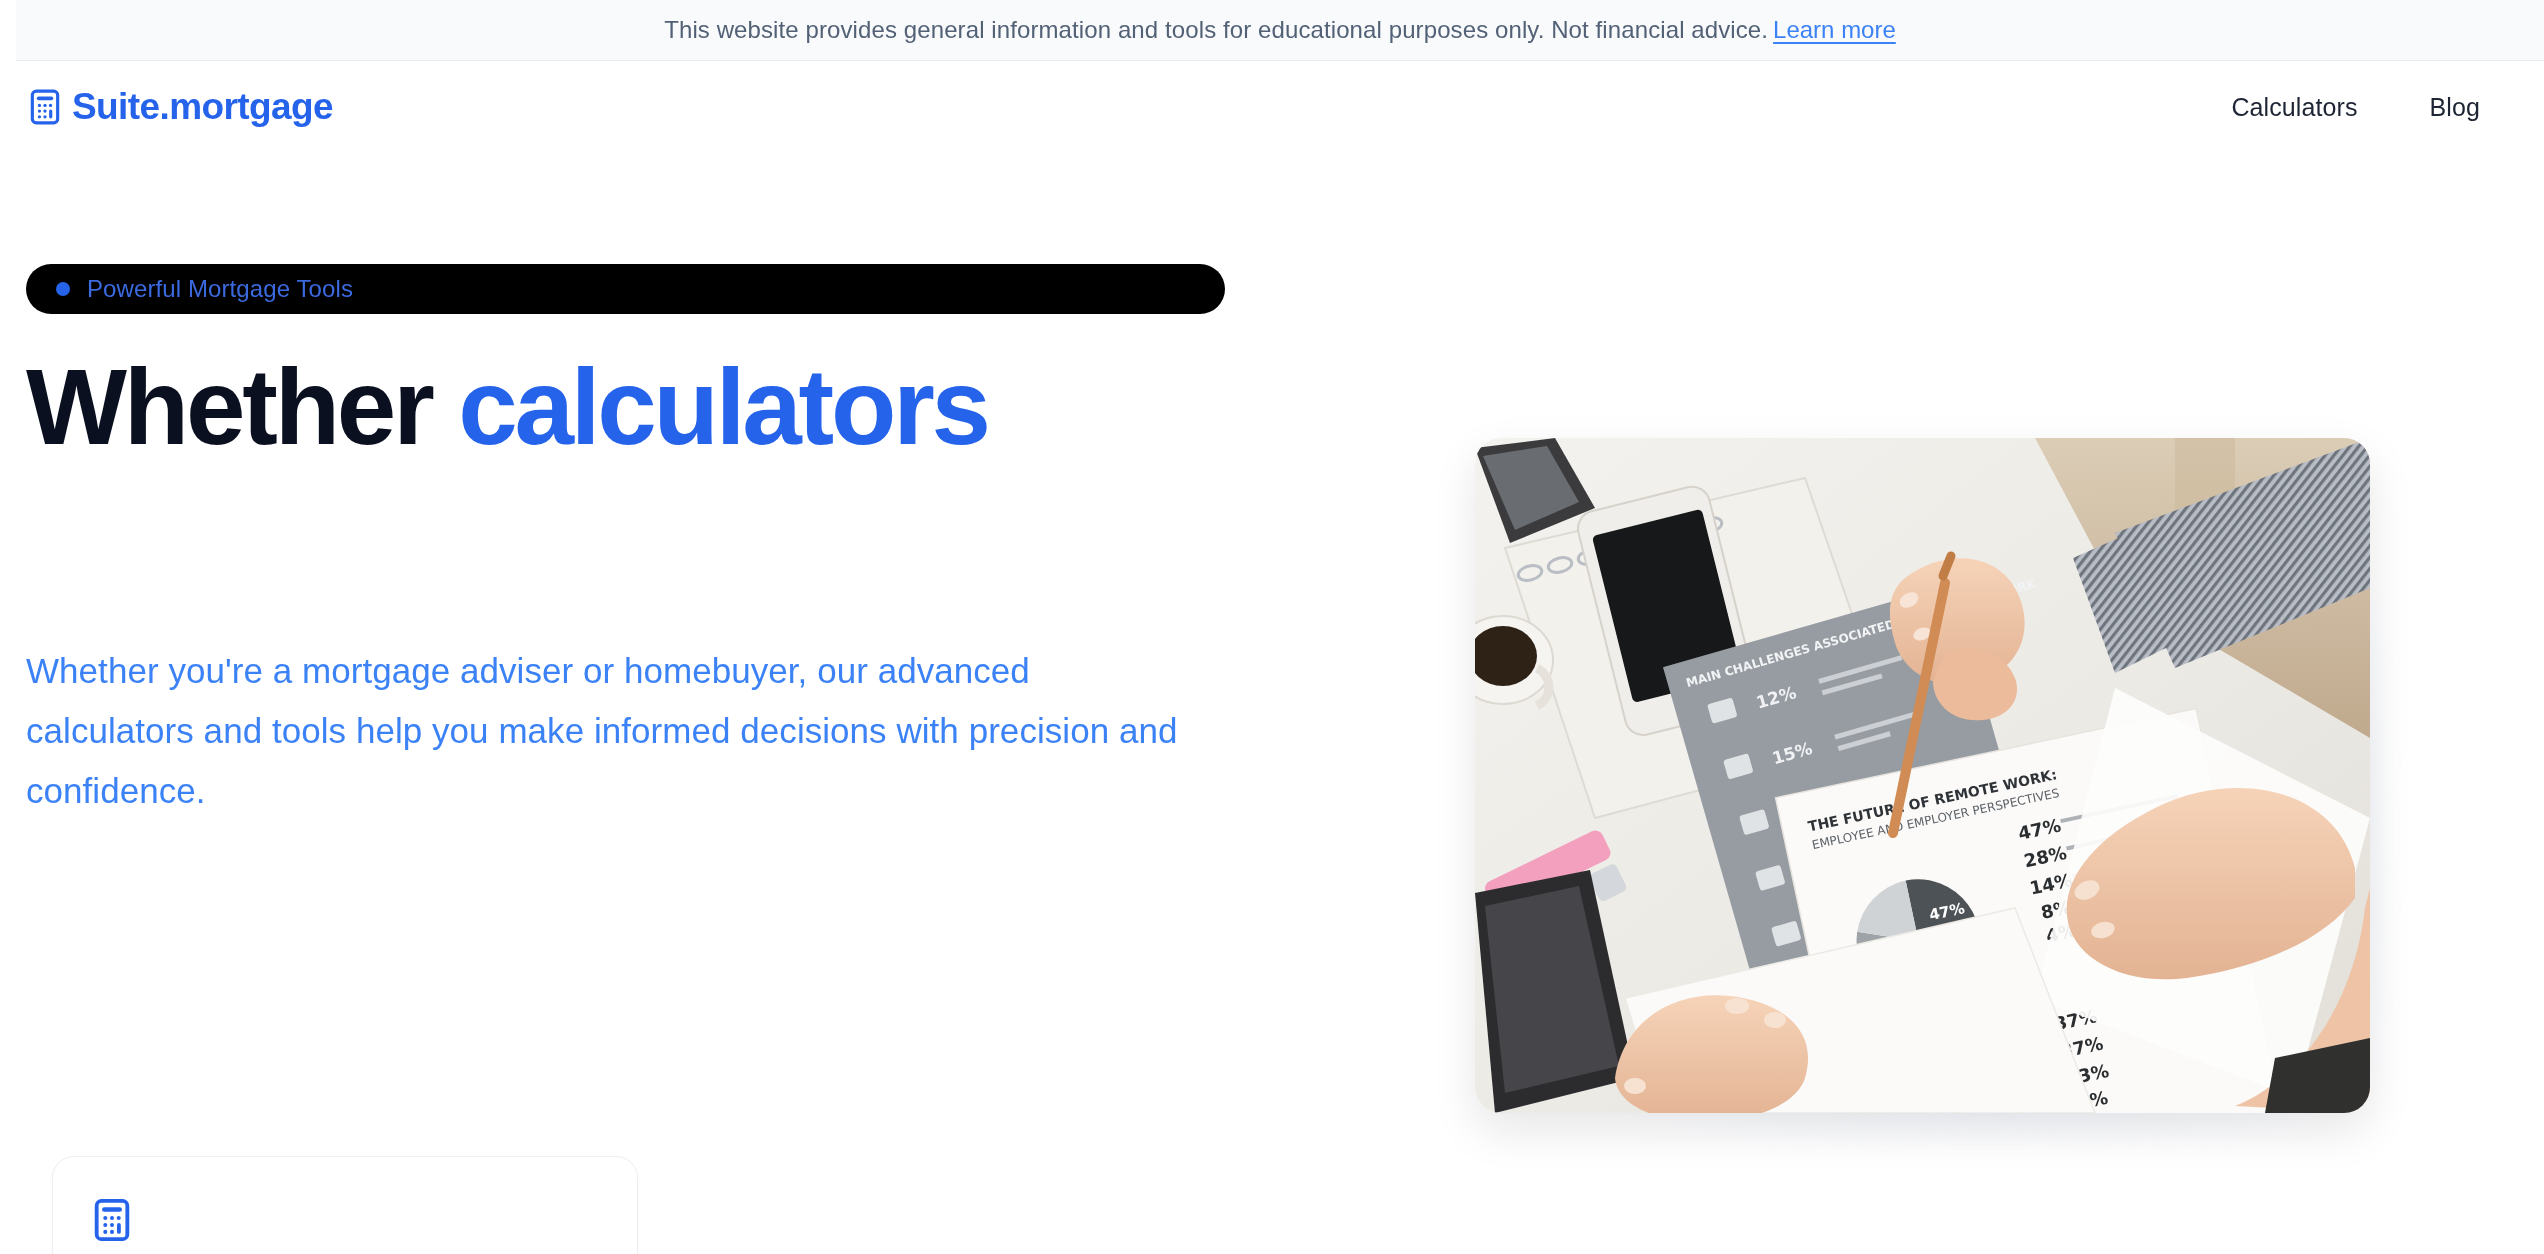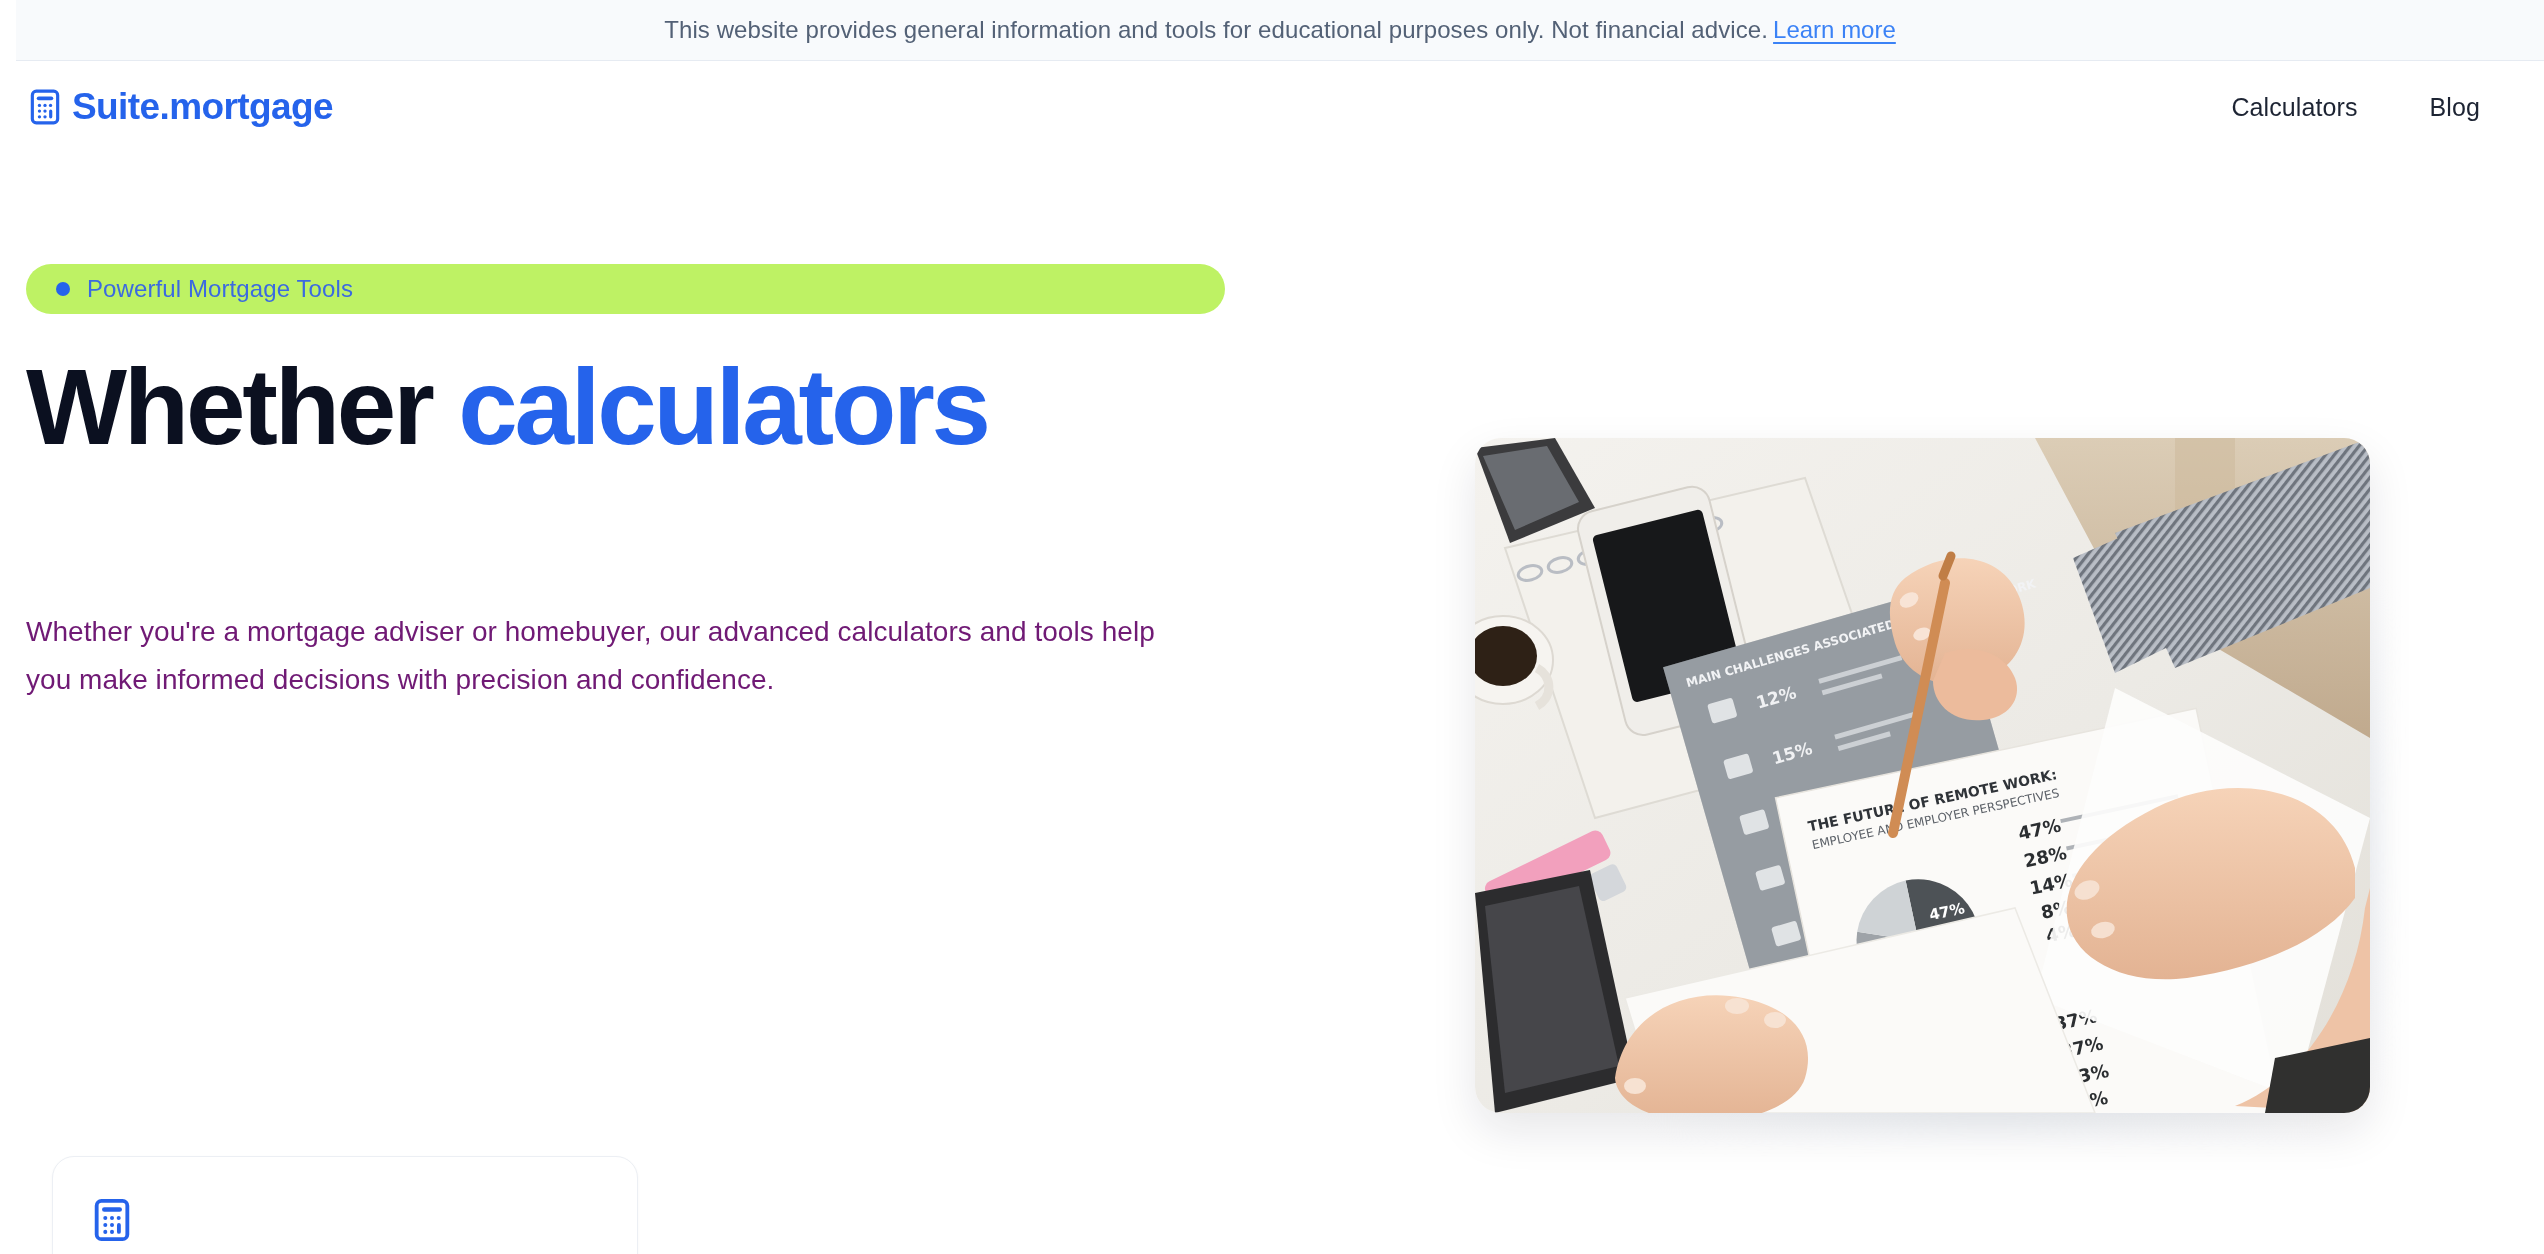--- a/index.html
+++ b/index.html
@@ -88,21 +88,21 @@
     padding-top: 111px;
   }
 
   .badge {
     display: flex;
     align-items: center;
     gap: 17px;
     width: 1199px;
     height: 50px;
     padding: 0 30px;
-    background: #bef264;
+    background: #000000;
     border-radius: 999px;
   }
   .badge-dot {
     width: 14px;
     height: 14px;
     border-radius: 50%;
     background: #2563eb;
     flex: none;
   }
   .badge-label {
@@ -117,24 +117,24 @@
     line-height: 1.12;
     font-weight: bold;
     color: #0b1020;
     letter-spacing: -3.2px;
     max-width: 1190px;
     font-stretch: condensed;
   }
   .hero-title .accent { color: #2563eb; }
 
   .hero-sub {
-    margin-top: 20px;
-    font-size: 28px;
+    margin-top: 53px;
+    font-size: 35px;
     line-height: 1.72;
-    color: #701a75;
+    color: #3b82f6;
     max-width: 1180px;
     letter-spacing: 0.05px;
   }
 
   
   .feature-cards {
     position: absolute;
     left: 26px;
     top: 1003px;
     display: flex;

